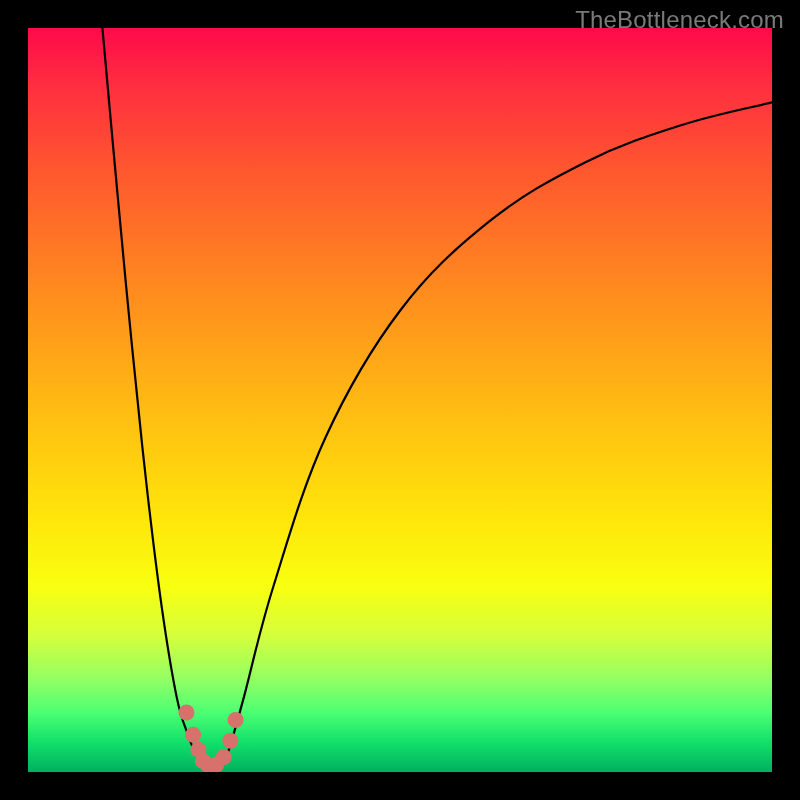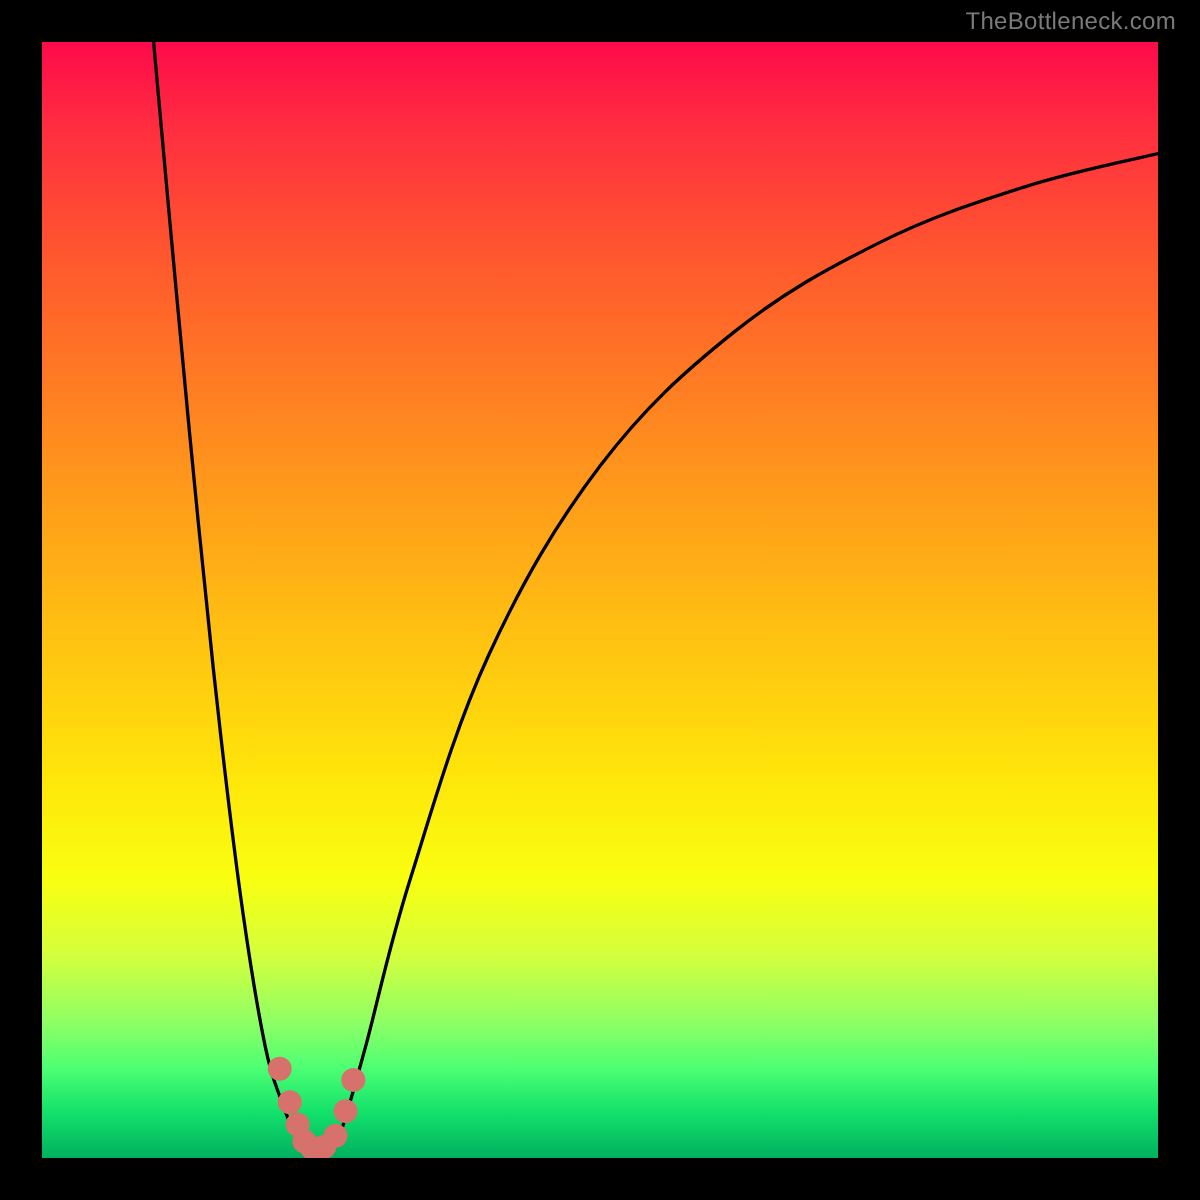--- a/index.html
+++ b/index.html
@@ -40,21 +40,21 @@
       #4cff73 92%,
       #12e06a 96%,
       #00b060 100%
     );
   }
   .watermark {
     position: absolute;
     top: 6px;
     right: 16px;
     color: #7a7a7a;
-    font-size: 16px;
+    font-size: 24px;
     letter-spacing: 0.2px;
     font-weight: 500;
     user-select: none;
   }
   svg.curves {
     position: absolute;
     top: 0;
     left: 0;
     width: 744px;
     height: 744px;

